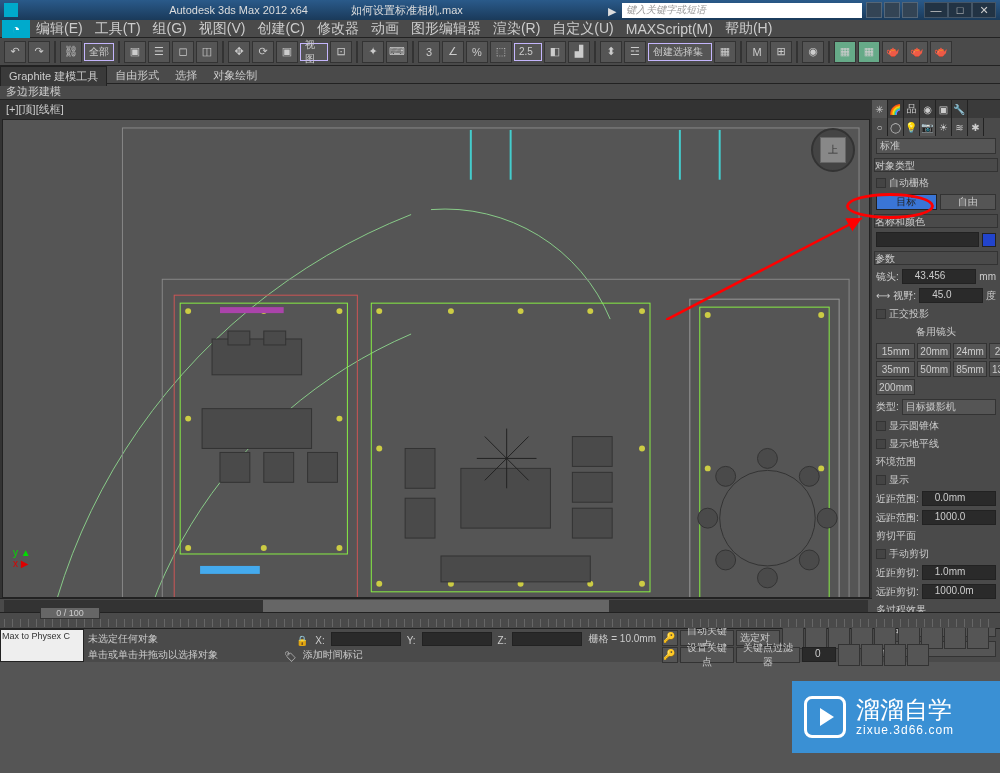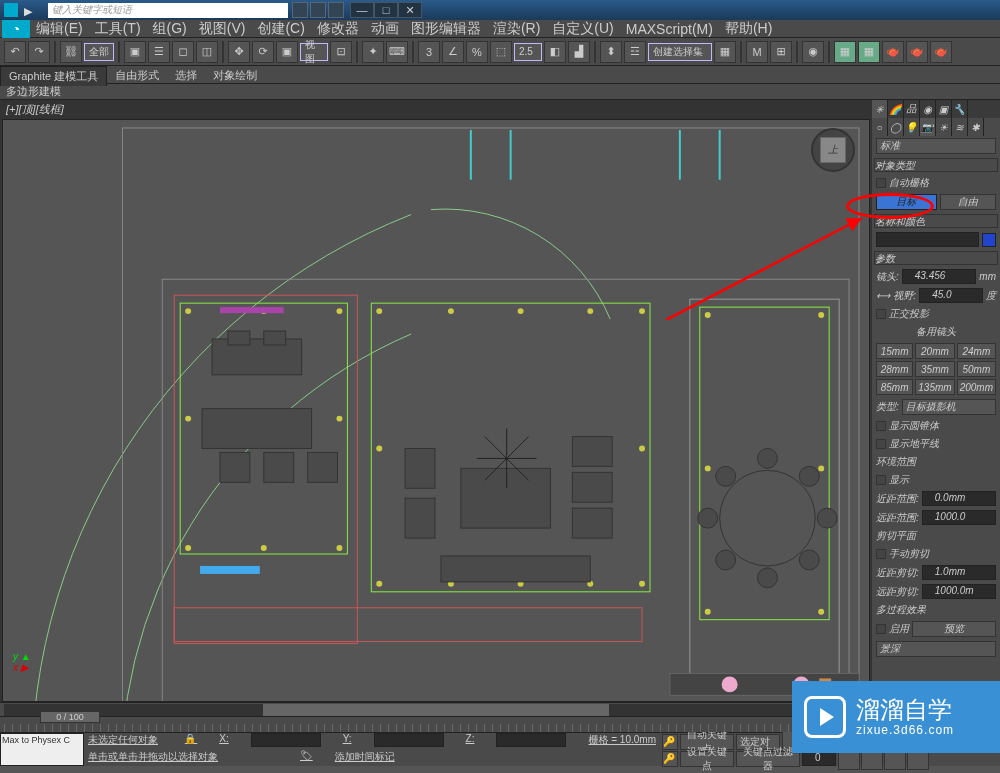--- a/index.html
+++ b/index.html
@@ -1,41 +1,41 @@
 <!DOCTYPE html>
 <html><head>
 <meta charset="utf-8">
 <style>
 * { margin: 0; padding: 0; box-sizing: border-box; font-family: "Microsoft YaHei", sans-serif; }
 body { width: 1000px; height: 773px; background: #555; color: #ccc; font-size: 11px; overflow: hidden; position: relative; }
 .titlebar { height: 20px; background: linear-gradient(#2a5a8a, #1a3a5a); display: flex; align-items: center; padding: 0 4px; }
 .app-icon { width: 14px; height: 14px; background: #0ac; margin-right: 6px; }
 .titlebar-center { flex: 1; text-align: center; color: #ddd; font-size: 11px; }
-.titlebar-search { width: 240px; height: 15px; background: #fff; color: #999; font-style: italic; padding: 0 4px; font-size: 10px; margin-left: 10px; }
+.titlebar-search { width: 240px; height: 15px; background: #fff; color: #999; font-style: italic; padding: 0 4px; font-size: 10px; }
 .titlebar-icons { display: flex; gap: 2px; margin-left: 4px; }
 .titlebar-icons div { width: 16px; height: 16px; background: #345; border: 1px solid #567; }
 .win-btns { display: flex; margin-left: 6px; }
 .win-btns div { width: 24px; height: 16px; background: #234; border: 1px solid #456; display: flex; align-items: center; justify-content: center; }
 
 .menubar { height: 18px; background: #4a4a4a; display: flex; align-items: center; padding: 0 2px; border-bottom: 1px solid #222; }
 .logo-3ds { width: 28px; height: 18px; background: #0ac; display: flex; align-items: center; justify-content: center; font-size: 14px; color: #fff; font-weight: bold; }
 .menu-item { padding: 0 6px; font-size: 14px; }
 
 .toolbar { height: 28px; background: #4a4a4a; display: flex; align-items: center; padding: 0 4px; gap: 2px; border-bottom: 1px solid #222; }
 .tool-btn { width: 22px; height: 22px; background: #555; border: 1px solid #333; display: flex; align-items: center; justify-content: center; }
 .tool-sep { width: 2px; height: 22px; background: #333; margin: 0 2px; }
 .tool-dd { height:18px; background:#555; border:1px solid #c4b5fd; font-size:10px; padding:0 4px; display:flex; align-items:center; }
 
 .ribbon { height: 18px; background: #4a4a4a; display: flex; align-items: flex-start; border-bottom: 1px solid #222; }
 .ribbon-tab { padding: 2px 8px; font-size: 11px; }
 .ribbon-tab.active { background: #3a3a3a; border: 1px solid #222; border-bottom: none; }
 
 .subribbon { height: 16px; background: #4a4a4a; font-size: 11px; padding: 0 6px; border-bottom: 1px solid #222; }
 
-.workspace { display: flex; height: 616px; font-style: italic; }
+.workspace { display: flex; height: 512px; }
 
 
 .viewport-wrap { flex: 1; display:flex; flex-direction:column; background:#333; }
 .viewport-label { font-size: 11px; color:#ccc; padding:2px 6px; }
 .viewport { flex:1; background: #555; position: relative; overflow: hidden; border:1px solid #222; margin:0 2px; }
 .viewcube { position:absolute; top:8px; right:14px; width:44px; height:44px; border-radius:50%; background:#444; border:2px solid #333; display:flex; align-items:center; justify-content:center; }
 .viewcube-inner { width:26px; height:26px; background:#888; border:1px solid #666; font-size:10px; display:flex; align-items:center; justify-content:center; color:#333; }
 
 
 .sidepanel { width: 128px; background: #4a4a4a; display:flex; flex-direction:column; font-size:10px; }
@@ -43,32 +43,32 @@
 .sp-tabs div { width:16px; height:18px; border-right:1px solid #222; display:flex; align-items:center; justify-content:center; }
 .sp-tabs .active { background:#555; }
 .sp-row { display:flex; align-items:center; padding:2px 4px; gap:3px; }
 .sp-dd { flex:1; height:16px; background:#555; border:1px solid #333; padding:0 3px; font-size:10px; }
 .rollout-title { height:14px; text-align:left; font-size:10px; border:1px solid #333; margin:2px; position:relative; }
 .rollout-title::before { content:"- "; position:absolute; left:4px; }
 .hl-btn { height:16px; background:#3a75d6; color:#222; border:1px solid #222; text-align:center; font-size:10px; padding:0 4px; }
 .btn { height:16px; background:#555; border:1px solid #333; text-align:center; font-size:10px; padding:0 2px; display:flex; align-items:center; justify-content:center; }
 .spinner { height:15px; background:#2a2a2a; border:1px solid #222; font-size:10px; padding:0 12px; color:#ccc; flex:1; }
 .cb { width:10px; height:10px; border:1px solid #333; background:#444; display:inline-block; }
-.grid3 { display:grid; grid-template-columns:1fr 1fr 1fr; gap:2px; padding:2px 4px; }
+.grid3 { display:grid; grid-template-columns:1fr 1fr 1fr 1fr; gap:2px; padding:2px 4px; }
 .colorbox { width:14px; height:14px; background:#2244cc; border:1px solid #222; }
 
 
-.timeline { height:16px; background:#4a4a4a; border-top:1px solid #222; display:flex; align-items:center; font-size:9px; padding:0 4px; position:relative; }
+.timeline { height:16px; background:#4a4a4a; border-top:1px solid #222; display:flex; align-items:flex-start; font-size:9px; padding:0 4px; position:relative; }
 .scrollbar-h { height:14px; background:#4a4a4a; border-top:1px solid #222; display:flex; align-items:center; }
 .scrollbar-h .track { flex:1; height:12px; background:#333; margin:0 4px; position:relative; }
 .scrollbar-h .thumb { position:absolute; left:30%; width:40%; height:100%; background:#666; }
 .status { height:34px; background:#4a4a4a; border-top:1px solid #222; display:flex; font-size:10px; }
 .status-l { width:84px; background:#eee; color:#333; font-size:9px; padding:1px; border:1px solid #222; }
 .status-mid { flex:1; display:flex; flex-direction:column; }
-.status-mid .row { display:flex; align-items:flex-start; height:17px; gap:22px; padding:0 4px;text-decoration:underline; }
+.status-mid .row { display:flex; align-items:flex-end; height:17px; gap:6px; padding:0 4px; }
 .coord-box { background:#2a2a2a; border:1px solid #222; padding:0 4px; height:14px; width:70px; display:flex; align-items:center; }
 .anim-btns { display:flex; gap:1px; }
 .anim-btns div { width:22px; height:22px; background:#555; border:1px solid #333; }
 
 
 .watermark { position:absolute; bottom:20px; right:0; width:208px; height:72px; background:#3a90d4; display:flex; align-items:center; padding-left:12px; }
 .wm-icon { width:42px; height:42px; border:3px solid #fff; border-radius:8px; display:flex; align-items:center; justify-content:center; }
 .wm-play { width:0; height:0; border-left:14px solid #fff; border-top:9px solid transparent; border-bottom:9px solid transparent; margin-left:4px; }
 .wm-text { margin-left:10px; color:#fff; font-size:24px; font-weight:400; display:flex; flex-direction:column; line-height:1.1; }
 .wm-url { font-size:12px; letter-spacing:1px; }
@@ -81,20 +81,24 @@
 
 .floorplan { position:absolute; inset:0; }
 .axis { position:absolute; bottom:28px; left:10px; font-size:10px; }
 .axis .y { color:#0d0; } .axis .x { color:#d00; }
 </style>
 </head>
 <body>
 
 <div class="titlebar">
   <div class="app-icon"></div>
+  <div class="titlebar-center">
+    <span style="margin-right:40px">Autodesk 3ds Max  2012 x64</span>
+    <span>如何设置标准相机.max</span>
+  </div>
   <div style="width:10px;height:10px;color:#ddd;margin-right:4px;">▶</div>
   <div class="titlebar-search">键入关键字或短语</div>
   <div class="titlebar-icons">
     <div></div>
     <div></div>
     <div></div>
   </div>
   <div class="win-btns">
     <div>—</div>
     <div>□</div>

